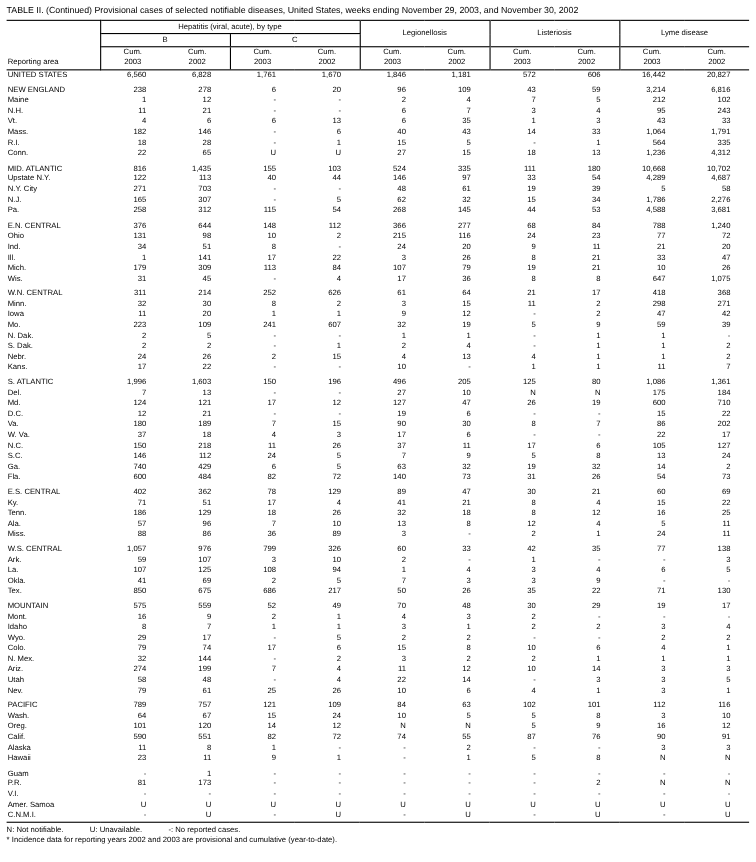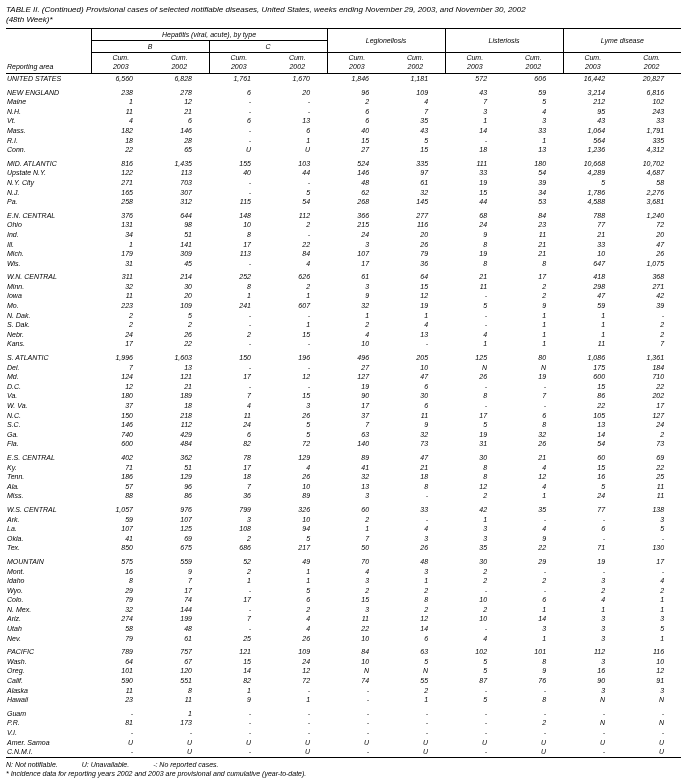--- a/index.html
+++ b/index.html
@@ -3,21 +3,21 @@
 <meta charset="utf-8">
 <style>
   * { margin:0; padding:0; box-sizing:border-box; }
   html,body { background:#ffffff; }
   body {
     width:687px; height:784px;
     font-family:"Liberation Sans", sans-serif;
     color:#000;
     overflow:hidden;
   }
-  .page { padding:5px 6px 0 6px;font-style:italic; }
+  .page { padding:5px 6px 0 6px; }
   .title { font-size:8px; line-height:10px; letter-spacing:0; }
   .title .tline { display:block; }
   table {
     border-collapse:collapse;
     table-layout:fixed;
     width:675px;
     margin-top:3px;
     border-bottom:1px solid #000;
   }
   col.c-area { width:85px; }
@@ -52,21 +52,20 @@
   .fn-seg { display:inline-block; margin-right:22px; }
   .fn-star { display:block; }
 </style>
 </head>
 <body>
 
 <div class="page">
 
   <div class="title">
     <span class="tline">TABLE II. (Continued) Provisional cases of selected notifiable diseases, United States, weeks ending November 29, 2003, and November 30, 2002</span>
-    <span class="tline">(48th Week)*</span>
   </div>
 
   <table>
     <colgroup>
       <col class="c-area">
       <col class="c-num">
         <col class="c-num">
         <col class="c-num">
         <col class="c-num">
       <col class="c-num">

